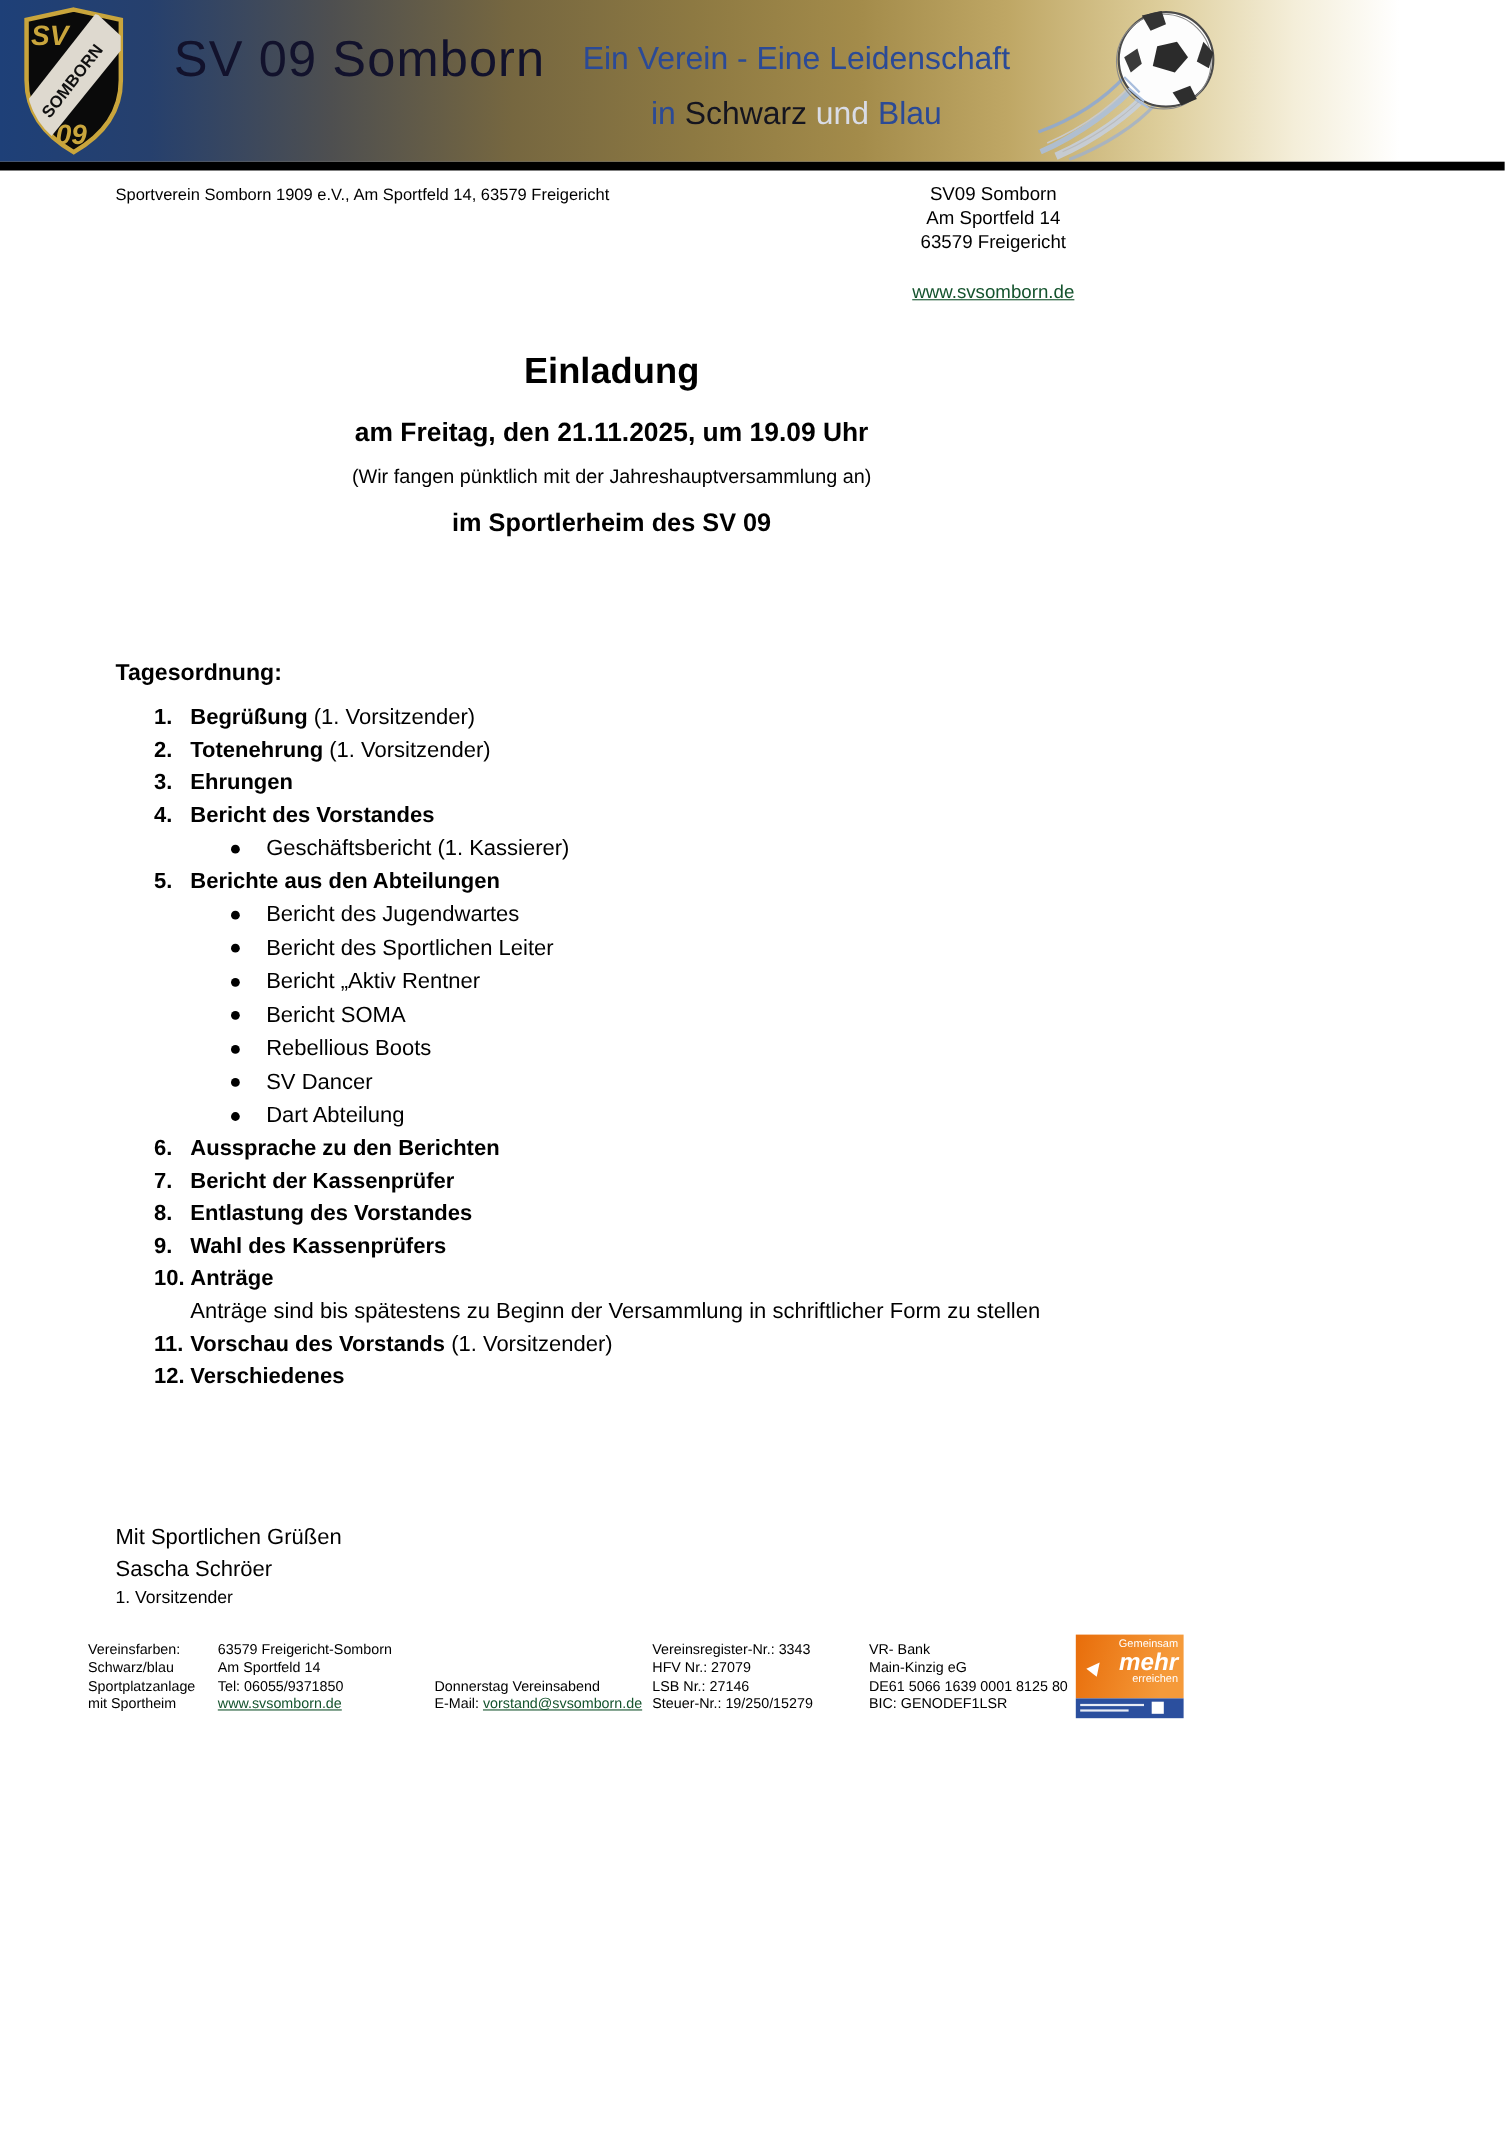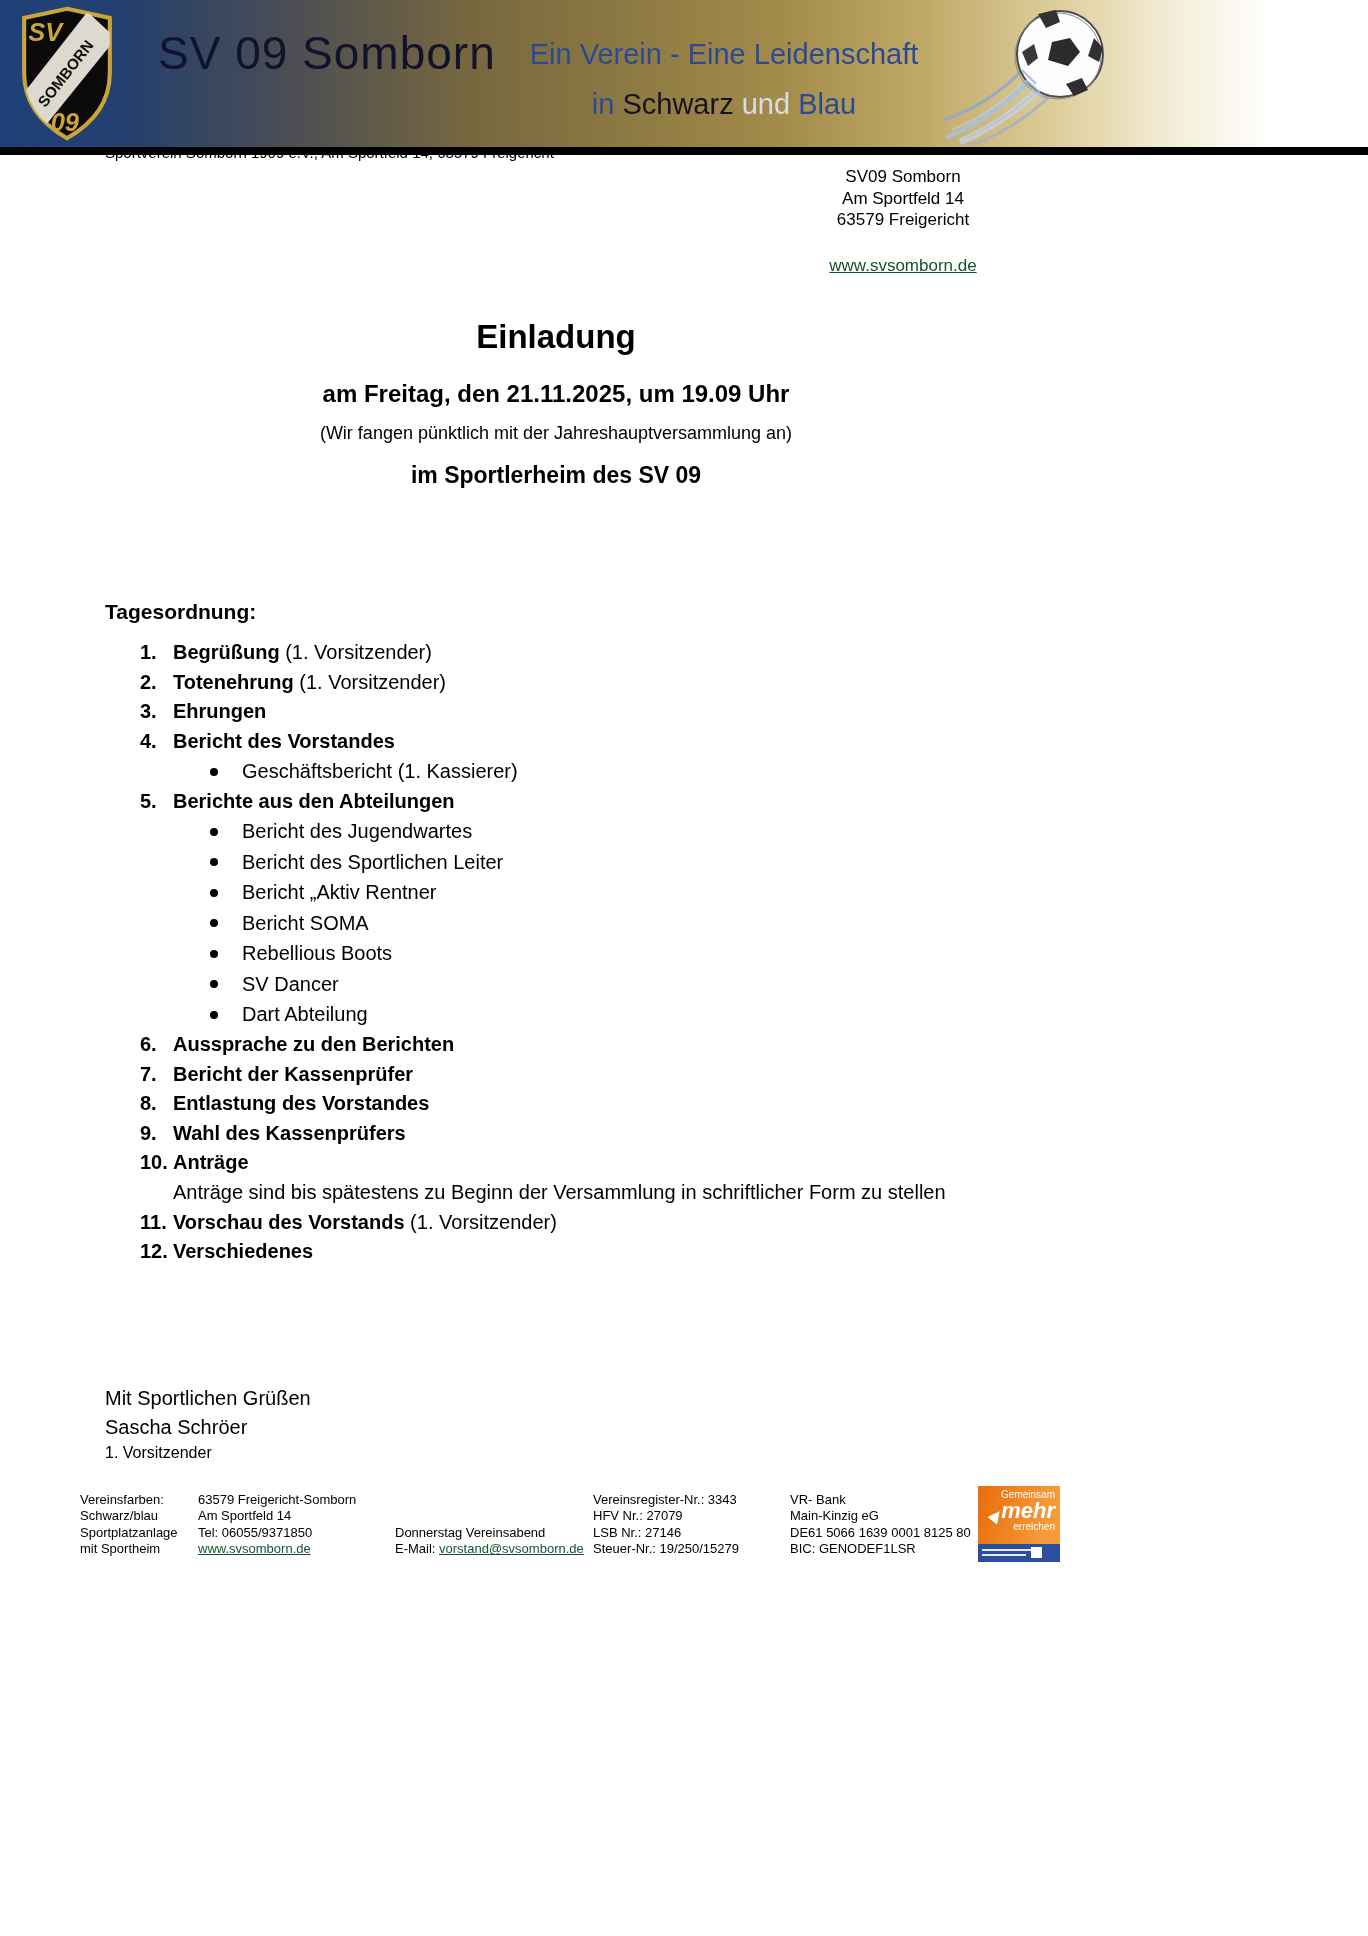--- a/index.html
+++ b/index.html
@@ -28,21 +28,21 @@
     font-size:29px; color:#2b4a96; white-space:pre-wrap;
   }
   .slogan1 { top:38px; }
   .slogan2 { top:88px; }
   .sl-black { color:#15151f; }
   .sl-light { color:#d9dce6; }
 
   .ball-sketch { position:absolute; left:942px; top:0; width:170px; height:146px; }
 
   
-  .sender-line { position:absolute; left:105px; top:144px; font-size:15px; }
+  .sender-line { position:absolute; left:105px; top:169px; font-size:15px; }
   .address-block {
     position:absolute; left:812px; top:166px; width:182px; text-align:center;
     font-size:17px; line-height:21.5px;
   }
   .address-website { display:inline-block; margin-top:24px; }
   a.doc-link { color:#14532d; text-decoration:underline; }
 
   
   .title-block { position:absolute; left:105px; top:318px; width:902px; text-align:center; }
   .t-title { font-size:33px; font-weight:bold; margin:0 0 24px 0; }
@@ -69,21 +69,21 @@
   
   .footer { position:absolute; left:0; top:1492px; width:1368px; font-size:13px; line-height:16.4px; }
   .fcol { position:absolute; top:0; white-space:nowrap; }
   .fc1 { left:80px; }
   .fc2 { left:198px; }
   .fc3 { left:395px; top:33px; }
   .fc4 { left:593px; }
   .fc5 { left:790px; }
 
   
-  .bank-logo { position:absolute; left:978px; top:-6px; width:82px; height:76px; }
+  .bank-logo { position:absolute; left:978px; top:-6px; width:98px; height:76px; }
   .bl-orange {
     height:58px; background:linear-gradient(105deg,#e86d0a 0%,#f59a3a 80%);
     color:#fff; padding:3px 5px 0 0; text-align:right; position:relative;
   }
   .bl-gemeinsam { font-size:10px; line-height:12px; }
   .bl-mehr { font-size:22px; line-height:20px; font-weight:bold; font-style:italic; }
   .bl-erreichen { font-size:10px; line-height:12px; }
   .bl-arrow {
     position:absolute; left:12px; top:24px; width:0; height:0;
     border-left:6px solid transparent; border-right:6px solid transparent;

